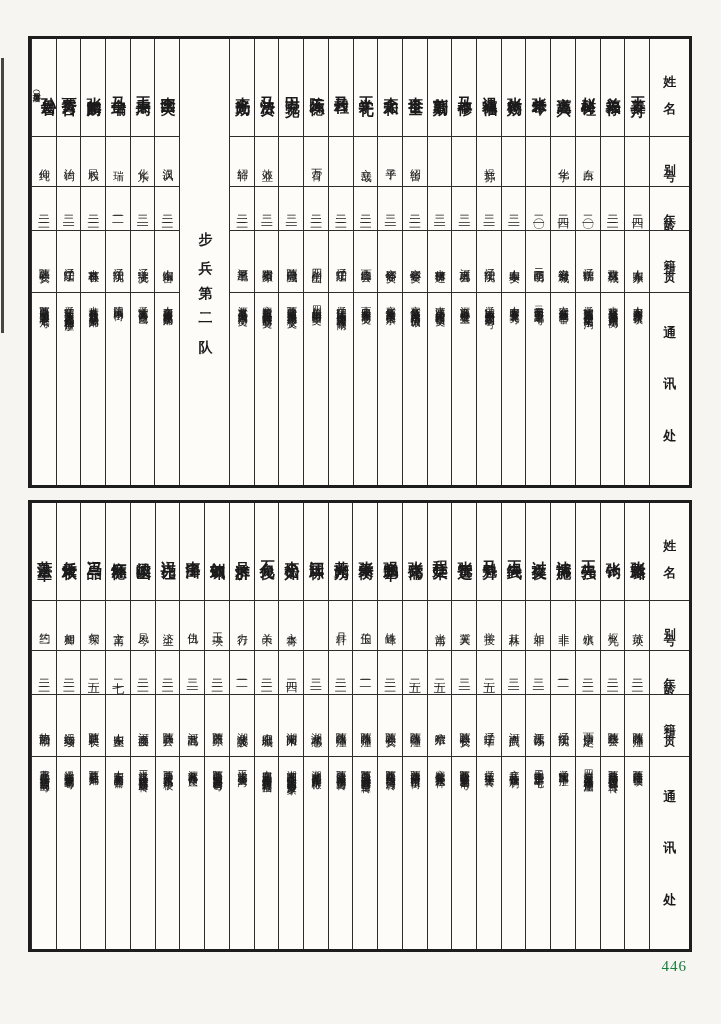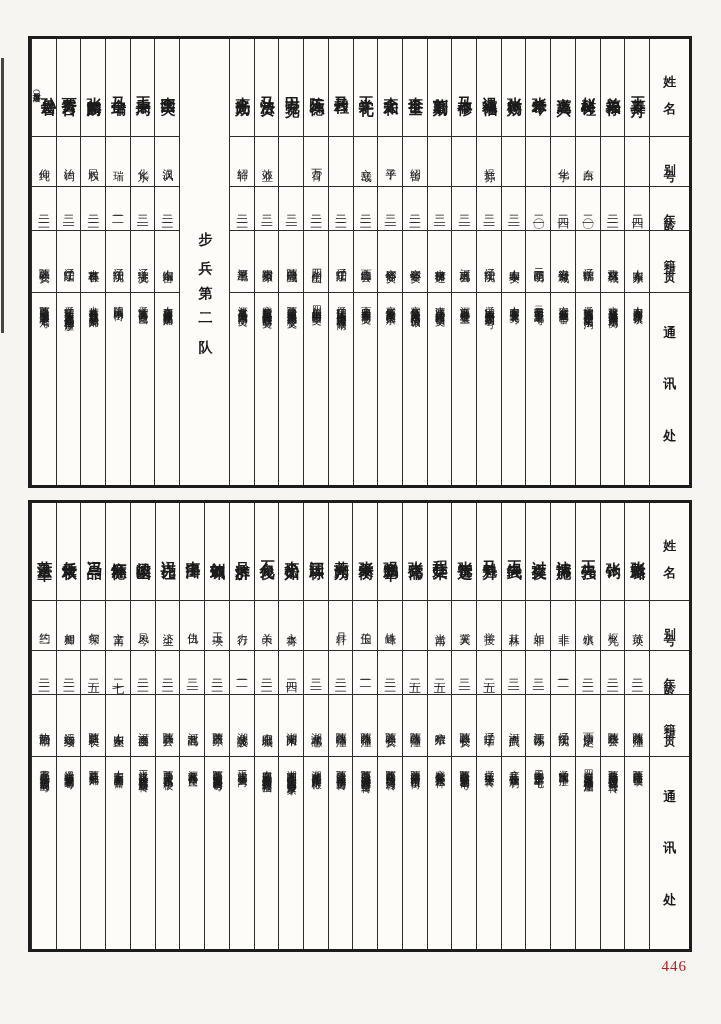--- a/index.html
+++ b/index.html
@@ -50,21 +50,21 @@
   .header .name   .vtxt { letter-spacing:26px; padding-top:6px; }
   .header .alias  .vtxt { letter-spacing:8px;  font-size:12px; }
   .header .age    .vtxt { letter-spacing:6px;  font-size:12px; }
   .header .native .vtxt { letter-spacing:12px; font-size:12px; }
   .header .addr   .vtxt { letter-spacing:52px; padding-top:16px; font-size:13px; }
 
   .divider .vtxt { font-size:14px; font-weight:bold; letter-spacing:27px; margin-top:182px; }
 
   .page-number {
     position:absolute; top:958px; right:34px;
-    font-size:15px; letter-spacing:1px; color:#b91c1c;
+    font-size:15px; letter-spacing:1px; color:#15803d;
     font-family:"Liberation Serif","DejaVu Serif",serif;
   }
 </style>
 </head>
 <body>
 
 <div class="scan-edge"></div>
 
 <div id="table-top" class="rtable">
     <div class="col header">

